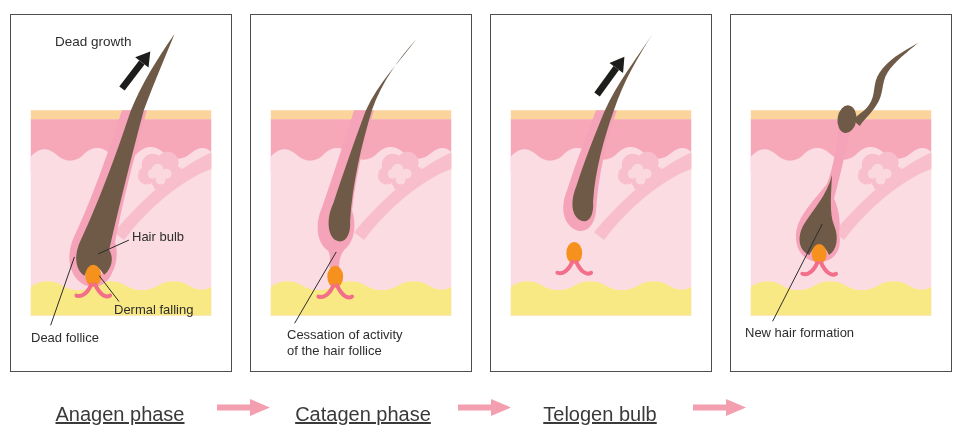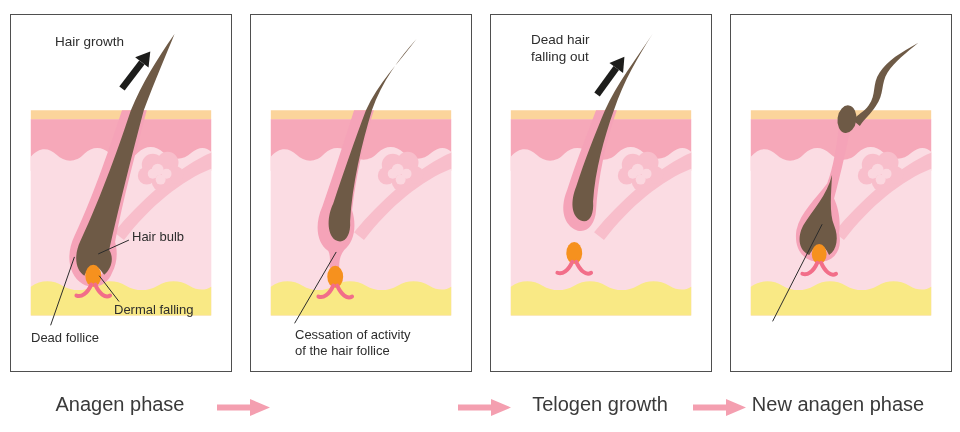--- a/index.html
+++ b/index.html
@@ -14,22 +14,22 @@
   #panel-new-anagen{left:730px}
 
   .panel svg{position:absolute;left:0;top:0;width:100%;height:100%;display:block}
 
   .annotation{position:absolute;font-size:13.5px;line-height:1.25;
               white-space:pre-line;color:var(--c-text,#2d2d2d);}
   .plabel{position:absolute;font-size:13px;line-height:1.25;
           white-space:pre-line;color:var(--c-text,#2d2d2d);}
 
   .phase-row{position:absolute;left:0;top:388px;width:960px;height:40px;}
-  .phase-label{position:absolute;top:5px;transform:translateX(-50%);
-               font-size:20px;color:#3a3a3a;white-space:nowrap;}
+  .phase-label{position:absolute;top:15px;transform:translateX(-50%);
+               font-size:20px;color:#3a3a3a;white-space:nowrap;text-decoration:underline;}
   .phase-arrow{position:absolute;top:11px;transform:translateX(-50%);}
 
   
   .f-epi    {fill:var(--c-epidermis,#fbd49b)}
   .f-band   {fill:var(--c-dermis_band,#f6a8b9)}
   .f-light  {fill:var(--c-dermis_light,#fbdce3)}
   .f-yellow {fill:var(--c-subcutis_yellow,#f9e985)}
   .f-sheath {fill:var(--c-follicle_pink,#f5a3b8)}
   .f-inner  {fill:var(--c-follicle_inner,#fbd0db)}
   .f-gland  {fill:var(--c-gland_pink,#f8becb)}
@@ -84,88 +84,87 @@
     <ellipse class="f-pap" cx="83" cy="262" rx="8" ry="11"></ellipse>
     <path class="s-vessel" d="M81,271 C77,280 71,284 66,282 M85,271 C89,280 95,285 100,282"></path>
     <g class="f-black" transform="translate(112,73) rotate(-52.6)">
       <rect x="0" y="-3.4" width="33" height="6.8"></rect>
       <polygon points="33,-8.5 47,0 33,8.5"></polygon>
     </g>
     <line class="s-lead" x1="88" y1="240" x2="119" y2="226"></line>
     <line class="s-lead" x1="89" y1="262" x2="109" y2="288"></line>
     <line class="s-lead" x1="64" y1="243" x2="40" y2="312"></line>
   </svg>
-  <div class="annotation" style="left:44px;top:19px">Hair growth</div>
+  <div class="annotation" style="left:44px;top:19px">Dead growth</div>
   <div class="plabel" style="left:121px;top:214px">Hair bulb</div>
   <div class="plabel" style="left:103px;top:287px">Dermal falling</div>
   <div class="plabel" style="left:20px;top:315px">Dead follice</div>
 </div>
 
 <div class="panel" id="panel-catagen">
   <svg viewBox="0 0 222 357">
     <use href="#skin"></use>
     <path class="f-sheath" d="M104,95 C95,123 84,158 72,192 C64,210 66,229 78,237
       C80,241 80,247 79,253 C81,257 87,257 89,253 C89,247 90,241 94,236
       C104,228 107,212 102,196 C106,160 114,126 124,95 Z"></path>
     <path class="f-hair" d="M167,23 C149,47 128,68 116,95
       C105,124 93,159 83,189 C77,201 76,219 85,226 C94,231 101,222 100,207
       C102,170 112,128 122,95 C132,66 150,42 167,23 Z"></path>
     <ellipse class="f-pap" cx="85" cy="263" rx="8" ry="11"></ellipse>
     <path class="s-vessel" d="M83,272 C79,281 73,285 68,283 M87,272 C91,281 97,286 102,283"></path>
     <line class="s-lead" x1="86" y1="238" x2="44" y2="310"></line>
   </svg>
-  <div class="plabel" style="left:44px;top:312px">Cessation of activity
+  <div class="plabel" style="left:36px;top:312px">Cessation of activity
 of the hair follice</div>
 </div>
 
 <div class="panel" id="panel-telogen">
   <svg viewBox="0 0 222 357">
     <use href="#skin"></use>
     <path class="f-sheath" d="M106,95 C97,119 86,147 77,175 C70,192 72,208 84,215
       C95,221 105,212 106,196 C108,163 116,126 127,95 Z"></path>
     <path class="f-hair" d="M163,18 C146,44 127,68 115,95
       C105,119 94,147 86,172 C80,187 81,201 90,206 C99,210 104,201 103,187
       C105,156 114,123 124,95 C134,65 149,40 163,18 Z"></path>
     <ellipse class="f-pap" cx="84" cy="239" rx="8" ry="11"></ellipse>
     <path class="s-vessel" d="M82,248 C78,257 72,261 67,259 M86,248 C90,257 96,262 101,259"></path>
     <g class="f-black" transform="translate(107,79) rotate(-54)">
       <rect x="0" y="-3.4" width="33" height="6.8"></rect>
       <polygon points="33,-8.5 47,0 33,8.5"></polygon>
     </g>
   </svg>
-  <div class="annotation" style="left:40px;top:17px">Dead hair
-falling out</div>
 </div>
 
 <div class="panel" id="panel-new-anagen">
   <svg viewBox="0 0 222 357">
     <use href="#skin"></use>
     <path class="f-sheath" d="M110,100 C107,132 103,153 97,169 C86,184 70,198 66,216
       C63,236 74,248 89,248 C104,248 113,236 109,219 C111,205 108,193 104,184
       C111,158 118,128 123,100 Z"></path>
     <ellipse class="f-inner" cx="89" cy="233" rx="9" ry="8"></ellipse>
     <path class="f-hair" d="M102,160 C97,181 82,196 73,211
       C66,224 69,237 79,241 C82,236 85,232 89,231 C94,232 97,237 99,241
       C107,236 109,223 104,211 C99,199 101,178 102,160 Z"></path>
     <ellipse class="f-pap" cx="89" cy="240" rx="7.5" ry="10"></ellipse>
     <path class="s-vessel" d="M87,249 C83,258 77,262 72,260 M91,249 C95,258 101,263 106,260"></path>
     <path class="f-hair" d="M189,27 C171,37 158,45 150,57
       C142,69 147,79 139,90 C134,97 128,99 123,105 L130,111 C135,103 141,99 146,91
       C155,79 151,68 158,57 C165,46 177,37 189,27 Z"></path>
     <ellipse class="f-hair" cx="117" cy="104" rx="9.5" ry="14" transform="rotate(8 117 104)"></ellipse>
     <line class="s-lead" x1="42" y1="308" x2="92" y2="210"></line>
   </svg>
+  <div class="plabel" style="left:14px;top:310px">New hair formation</div>
 </div>
 
 <div class="phase-row">
   <div class="phase-label" style="left:120px">Anagen phase</div>
   <svg class="phase-arrow" style="left:244px" width="54" height="17" viewBox="0 0 54 17">
     <path class="f-parrow" d="M0,5.5 H33 V0 L53,8.5 L33,17 V11.5 H0 Z"></path>
   </svg>
+  <div class="phase-label" style="left:363px">Catagen phase</div>
   <svg class="phase-arrow" style="left:485px" width="54" height="17" viewBox="0 0 54 17">
     <path class="f-parrow" d="M0,5.5 H33 V0 L53,8.5 L33,17 V11.5 H0 Z"></path>
   </svg>
-  <div class="phase-label" style="left:600px">Telogen growth</div>
+  <div class="phase-label" style="left:600px">Telogen bulb</div>
   <svg class="phase-arrow" style="left:720px" width="54" height="17" viewBox="0 0 54 17">
     <path class="f-parrow" d="M0,5.5 H33 V0 L53,8.5 L33,17 V11.5 H0 Z"></path>
   </svg>
-  <div class="phase-label" style="left:838px">New anagen phase</div>
 </div>
 
 </body></html>

